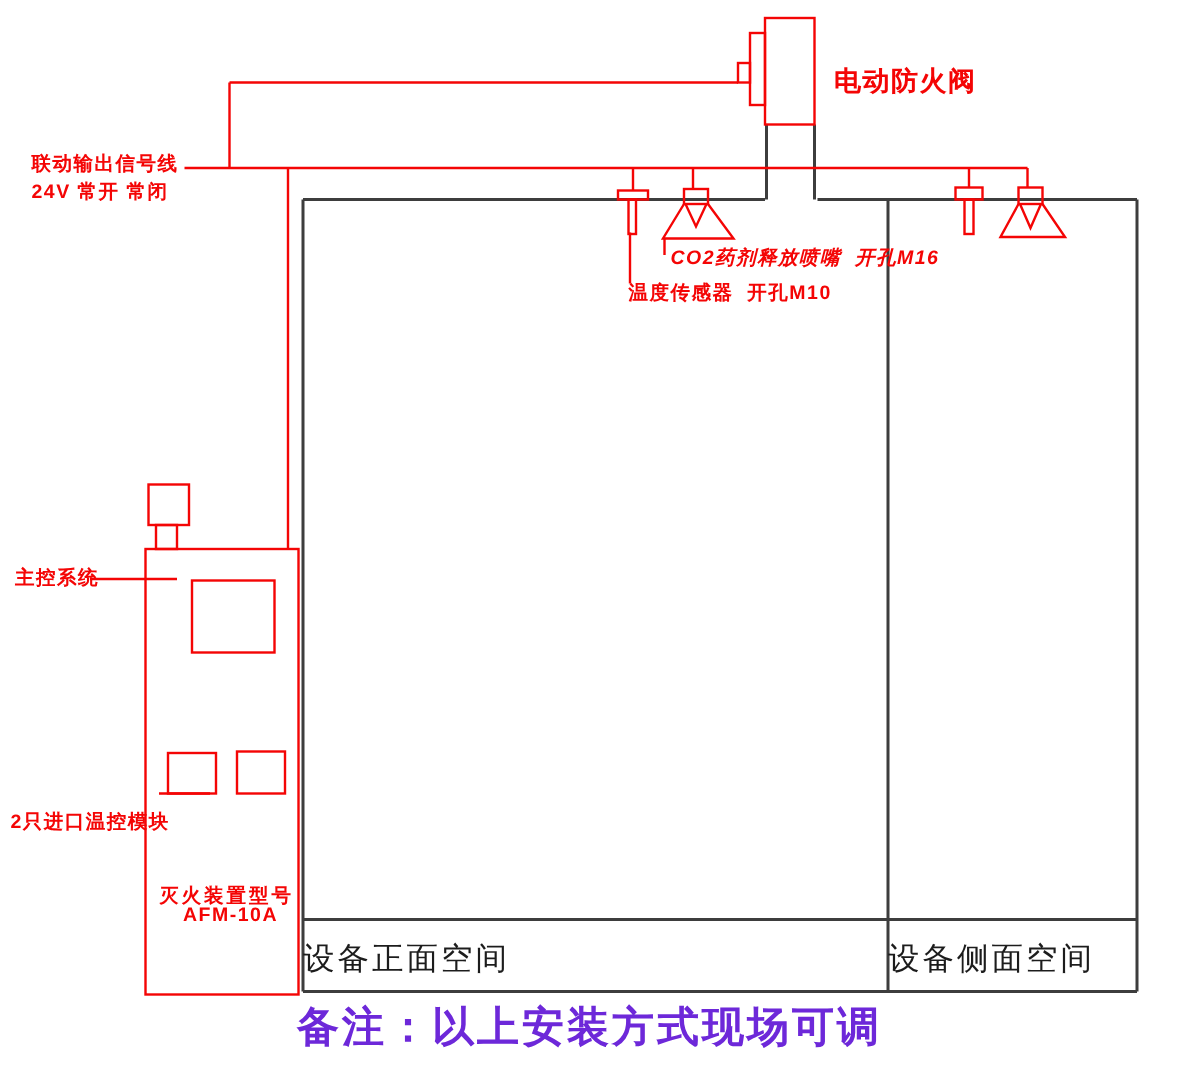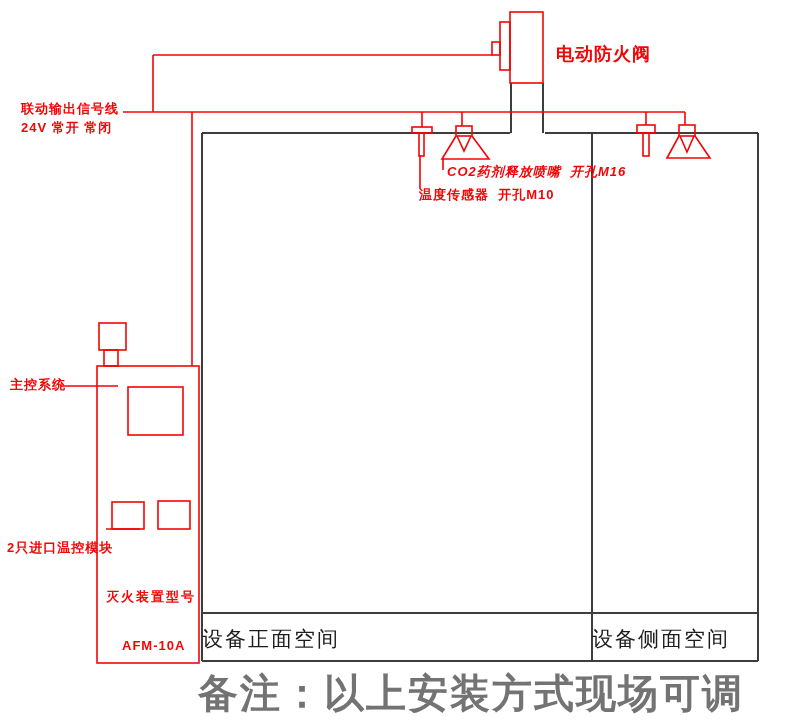--- a/index.html
+++ b/index.html
@@ -13,31 +13,31 @@
     letter-spacing:1px;white-space:pre;line-height:1.15;
   }
   .lbl-damper{left:556px;top:44px;font-size:18px;}
   .lbl-sig1{left:21px;top:102px;text-align:center;}
   .lbl-sig2{left:21px;top:121px;}
   .lbl-co2{left:447px;top:165px;font-style:italic;}
   .lbl-temp{left:419px;top:188px;}
   .lbl-ctrl{left:10px;top:378px;}
   .lbl-mod{left:7px;top:521px;margin-top:20px;}
   .lbl-model{left:106px;top:570px;letter-spacing:2px;margin-top:20px;}
-  .lbl-modelval{left:122px;top:603px;letter-spacing:1px;margin-top:36px;}
+  .lbl-modelval{left:122px;top:603px;letter-spacing:1px;}
   .space-lbl{
     position:absolute;color:#1c1c1c;font-size:21px;font-weight:normal;
     letter-spacing:2px;text-align:left;white-space:pre;
   }
   .lbl-front{left:202px;top:625px;width:390px;}
   .lbl-side{left:592px;top:625px;width:189px;}
   .note{
-    position:absolute;left:198px;top:666px;color:#737373;
+    position:absolute;left:198px;top:666px;color:#6d28d9;
     font-family:"DejaVu Serif","Liberation Serif",serif;
-    font-size:40px;font-weight:bold;letter-spacing:2px;white-space:pre;
+    font-size:28px;font-weight:bold;letter-spacing:2px;white-space:pre;
   }
   .red{stroke:#f40505;stroke-width:1.6;fill:none;}
   .dark{stroke:#3d3d3d;stroke-width:2;fill:none;}
 </style>
 </head>
 <body>
 
 <div class="stage">
 
   <svg width="800" height="727" viewBox="0 0 800 727">

